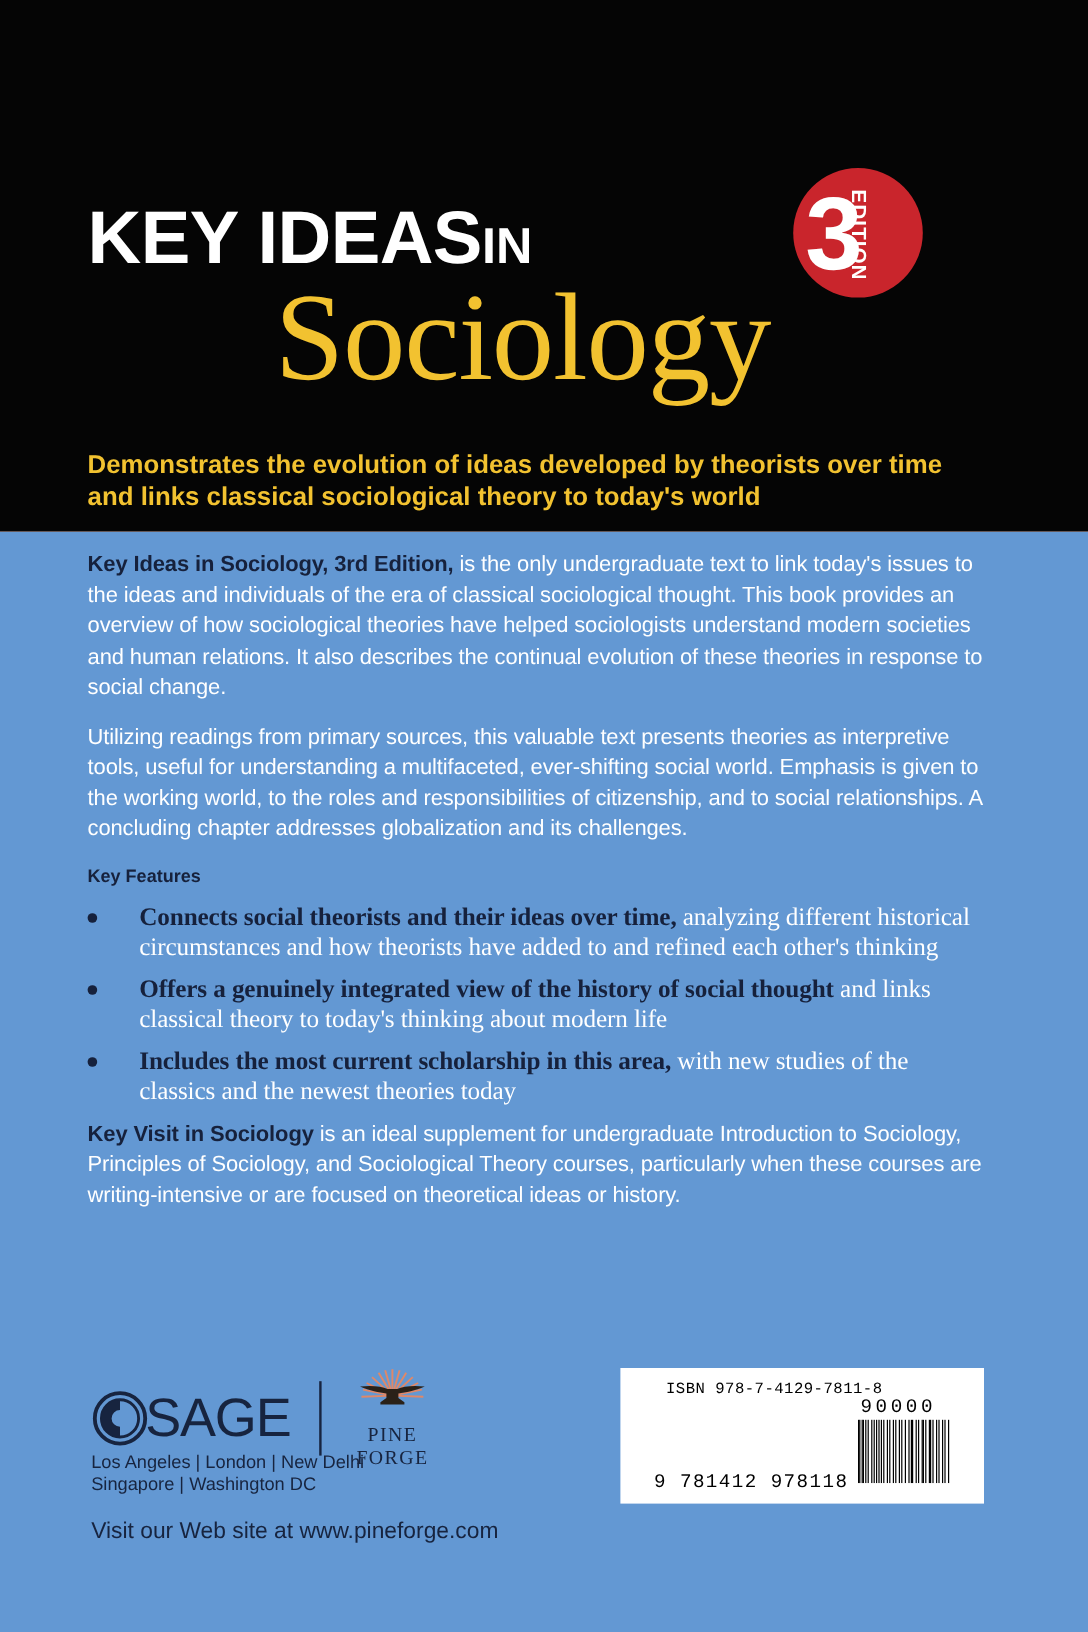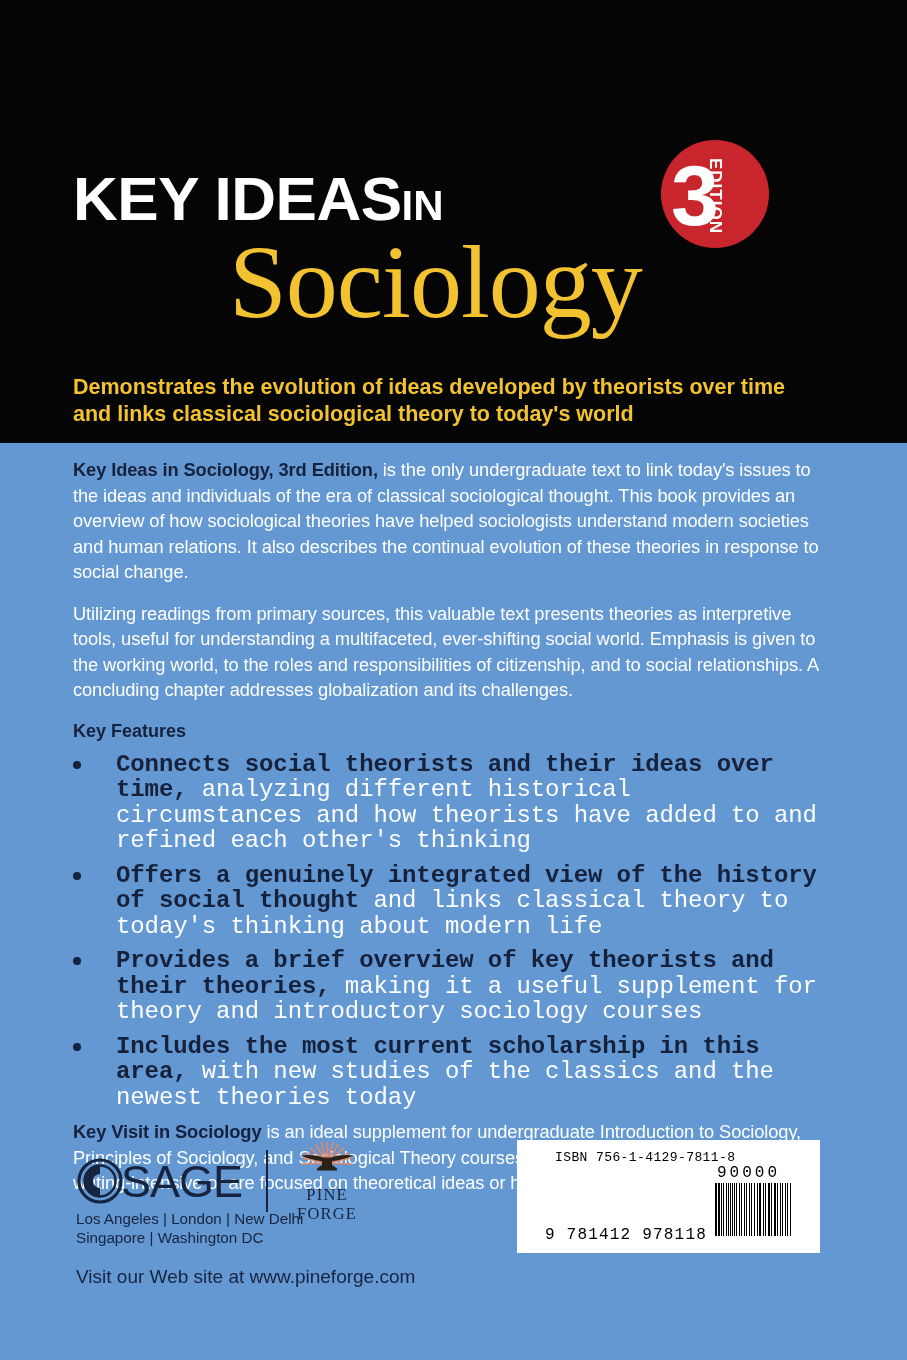--- a/index.html
+++ b/index.html
@@ -134,36 +134,36 @@
   }
   .lead {
     font-weight: bold;
     color: #16213c;
   }
 
   h2.section-head {
     margin: 8px 0 9px 0;
     font-family: "Liberation Sans", sans-serif;
     font-weight: bold;
-    font-size: 18px;
+    font-size: 15px;
     line-height: 24px;
     color: #16213c;
   }
 
   ul.features {
     list-style: none;
     margin: 0 0 4px 0;
     padding: 0;
   }
   ul.features li {
     position: relative;
     margin: 0 0 9px 0;
     padding-left: 43px;
-    font-family: Liberation Mono, monospace;
-    font-size: 24px;
+    font-family: Liberation Serif, serif;
+    font-size: 21px;
     line-height: 25.5px;
     color: #ffffff;
     letter-spacing: -0.1px;
   }
   ul.features li .bullet-dot {
     position: absolute;
     left: 0px;
     top: 9px;
     width: 8px;
     height: 8px;
@@ -339,24 +339,20 @@
       <h2 class="section-head">Key Features</h2>
 
       <ul class="features">
         <li>
           <span class="bullet-dot"></span>
           <span class="lead">Connects social theorists and their ideas over time,</span><span> analyzing different historical circumstances and how theorists have added to and refined each other's thinking</span>
         </li>
         <li>
           <span class="bullet-dot"></span>
           <span class="lead">Offers a genuinely integrated view of the history of social thought</span><span> and links classical theory to today's thinking about modern life</span>
-        </li>
-        <li>
-          <span class="bullet-dot"></span>
-          <span class="lead">Provides a brief overview of key theorists and their theories,</span><span> making it a useful supplement for theory and introductory sociology courses</span>
         </li>
         <li>
           <span class="bullet-dot"></span>
           <span class="lead">Includes the most current scholarship in this area,</span><span> with new studies of the classics and the newest theories today</span>
         </li>
       </ul>
 
 
       <p class="blurb audience-para">
         <span class="lead">Key Visit in Sociology</span><span> is an ideal supplement for undergraduate Introduction to Sociology, Principles of Sociology, and Sociological Theory courses, particularly when these courses are writing-intensive or are focused on theoretical ideas or history.</span>
@@ -406,21 +402,21 @@
     </div>
 
     <div class="offices">
       <div>Los Angeles | London | New Delhi</div>
       <div>Singapore | Washington DC</div>
     </div>
 
     <div class="website">Visit our Web site at www.pineforge.com</div>
 
     <div class="barcode-box">
-      <div class="barcode-isbn">ISBN 756-1-4129-7811-8</div>
+      <div class="barcode-isbn">ISBN 978-7-4129-7811-8</div>
       <div class="bars-main" id="bars-main" style="width: 155px; overflow: hidden;">
           <span class="bar tall" style="width:2px;margin-right:1px"></span>
           <span class="bar tall" style="width:2px;margin-right:2px"></span>
           <span class="bar" style="width:1px;margin-right:1px"></span>
           <span class="bar" style="width:3px;margin-right:3px"></span>
           <span class="bar" style="width:2px;margin-right:2px"></span>
           <span class="bar" style="width:1px;margin-right:2px"></span>
           <span class="bar" style="width:2px;margin-right:2px"></span>
           <span class="bar" style="width:1px;margin-right:2px"></span>
           <span class="bar" style="width:2px;margin-right:2px"></span>

